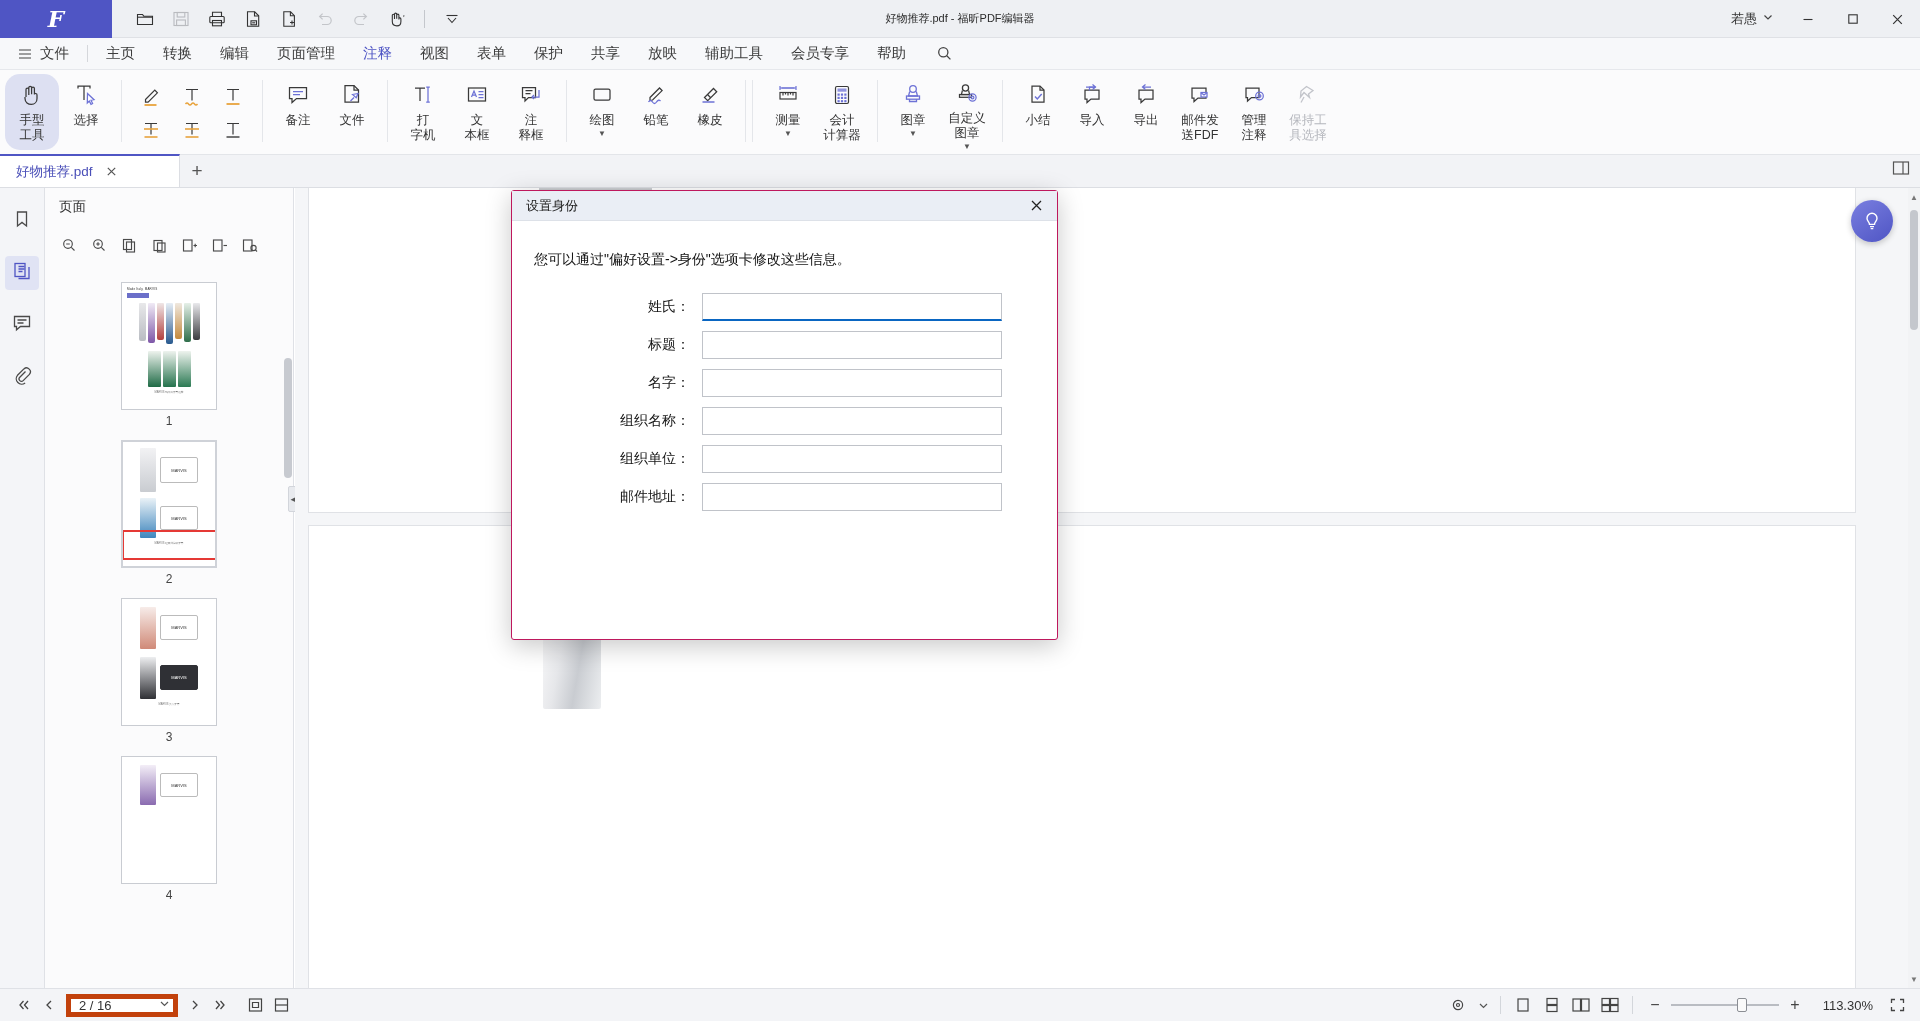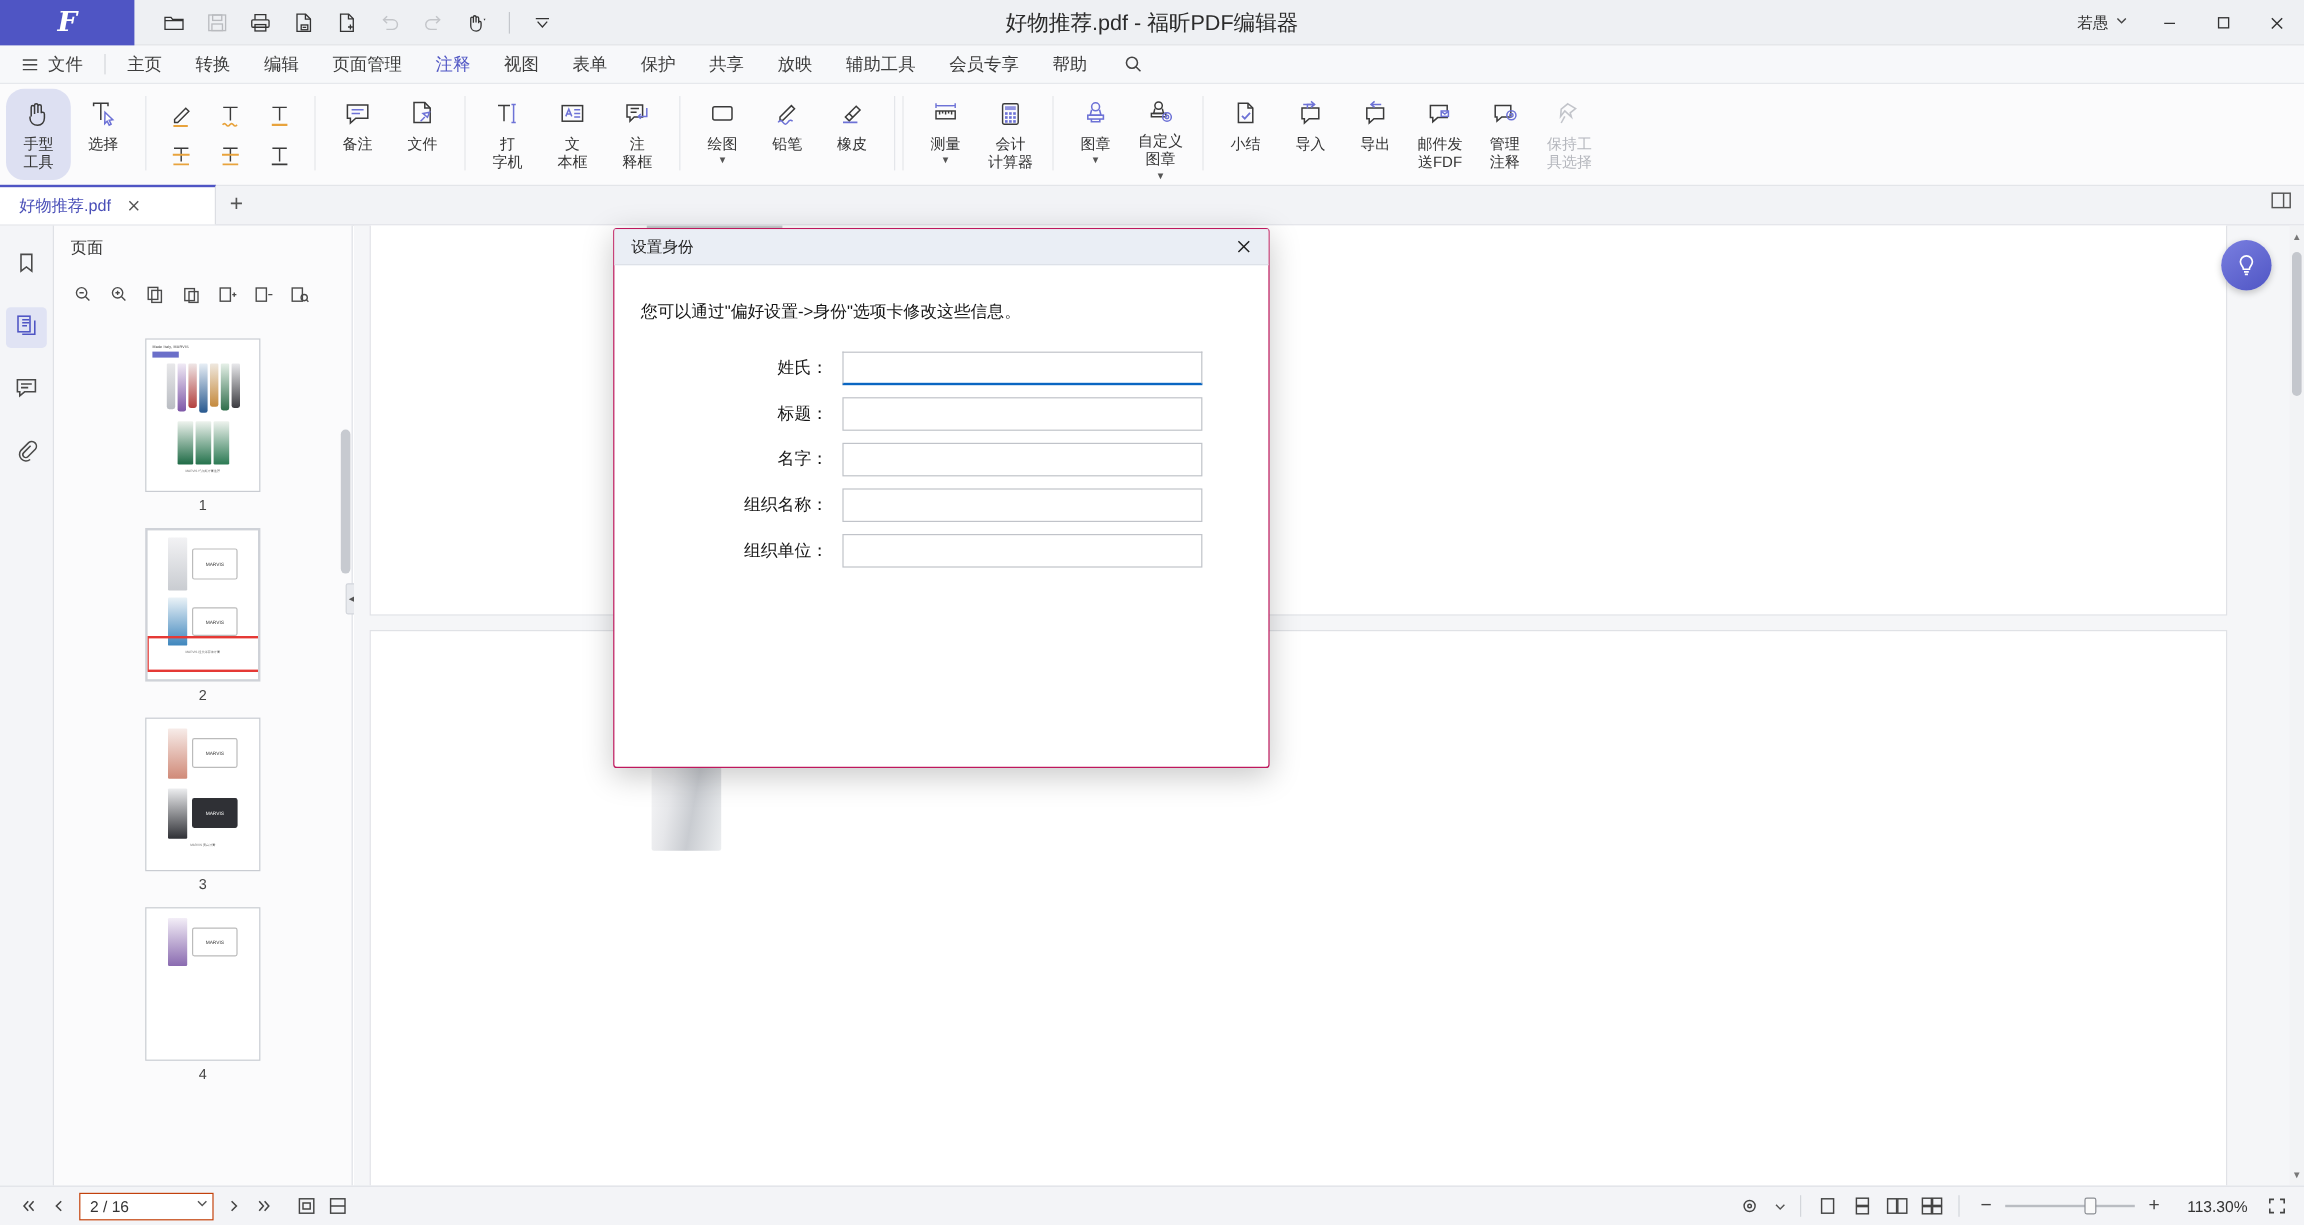--- a/index.html
+++ b/index.html
@@ -25,21 +25,21 @@
   .logo-f { color:#fff; font-size: 23px; font-weight: 700; font-style: italic;
             font-family: "DejaVu Serif", serif; line-height: 1; }
   .qat { display: flex; align-items: center; gap: 2px; padding-left: 16px; }
   .qat-btn {
     width: 34px; height: 30px; display:flex; align-items:center; justify-content:center;
     border-radius: 3px;
   }
   .qat-sep { width:1px; height:18px; background:#c4c7cc; margin: 0 8px; }
   .title-text {
     position: absolute; left: 0; width: 1920px; text-align: center;
-    font-size: 18px; color: #2b2b2b; pointer-events:none;
+    font-size: 11px; color: #2b2b2b; pointer-events:none;
   }
   .winright { position:absolute; right: 0; top:0; height:38px; display:flex; align-items:center; }
   .user-name { font-size: 13px; color:#333; margin-right: 4px; }
   .chev { margin-right: 10px; }
   .wbtn { width: 45px; height: 38px; display:flex; align-items:center; justify-content:center; }
 
   
   .menubar {
     position:absolute; top: 38px; left:0; width:1920px; height: 32px;
     background:#f7f8fa; display:flex; align-items:center;
@@ -163,21 +163,21 @@
     position:absolute; left: 226px; top: 63px; width: 190px; height: 120px;
   }
 
   
   .statusbar {
     position:absolute; left:0; bottom:0; width:1920px; height:33px;
     background:#f3f4f7; border-top:1px solid #dfe1e6; display:flex; align-items:center;
   }
   .sb-btn { width:26px;height:26px;display:flex;align-items:center;justify-content:center;border-radius:3px;color:#444;}
   .pagebox {
-    display:flex; align-items:center; border:1px solid #c2410c; background:#fff;
+    display:flex; align-items:center; border:5px solid #c2410c; background:#fff;
     height:23px; margin: 0 4px; padding: 0 2px 0 8px; min-width: 112px; justify-content:space-between;
   }
   .pagebox-text { font-size:13px; color:#333; }
   .sb-right { margin-left:auto; display:flex; align-items:center; gap: 3px; padding-right: 10px; }
   .zoom-slider { width: 108px; height: 16px; position:relative; display:flex; align-items:center; }
   .zoom-track { width:108px; height:2px; background:#b9bcc2; }
   .zoom-knob { position:absolute; left: 66px; width:10px; height:14px; background:#fafafa; border:1px solid #8b8e94; border-radius:2px;}
   .zoom-val { font-size:13px; color:#333; min-width: 62px; text-align:right; }
   .sb-sep { width:1px; height:18px; background:#d3d6db; margin: 0 6px; }
 
@@ -892,20 +892,24 @@
           <input class="form-input" type="text" autocomplete="off" value="" style="">
         </div>
         <div class="form-row">
           <div class="form-label">组织名称：</div>
           <input class="form-input" type="text" autocomplete="off" value="" style="">
         </div>
         <div class="form-row">
           <div class="form-label">组织单位：</div>
           <input class="form-input" type="text" autocomplete="off" value="" style="">
         </div>
+        <div class="form-row">
+          <div class="form-label">邮件地址：</div>
+          <input class="form-input" type="text" autocomplete="off" value="" style="">
+        </div>
 
       </div>
     </div>
   </div>
 
   <div class="statusbar">
     <div class="sb-btn" style="margin-left:10px">
       <svg width="16" height="14" viewBox="0 0 16 14" fill="none" stroke="#444" stroke-width="1.3">
           <path d="M8.5 3 5 7l3.5 4M13 3 9.5 7l3.5 4"></path>
         </svg>

